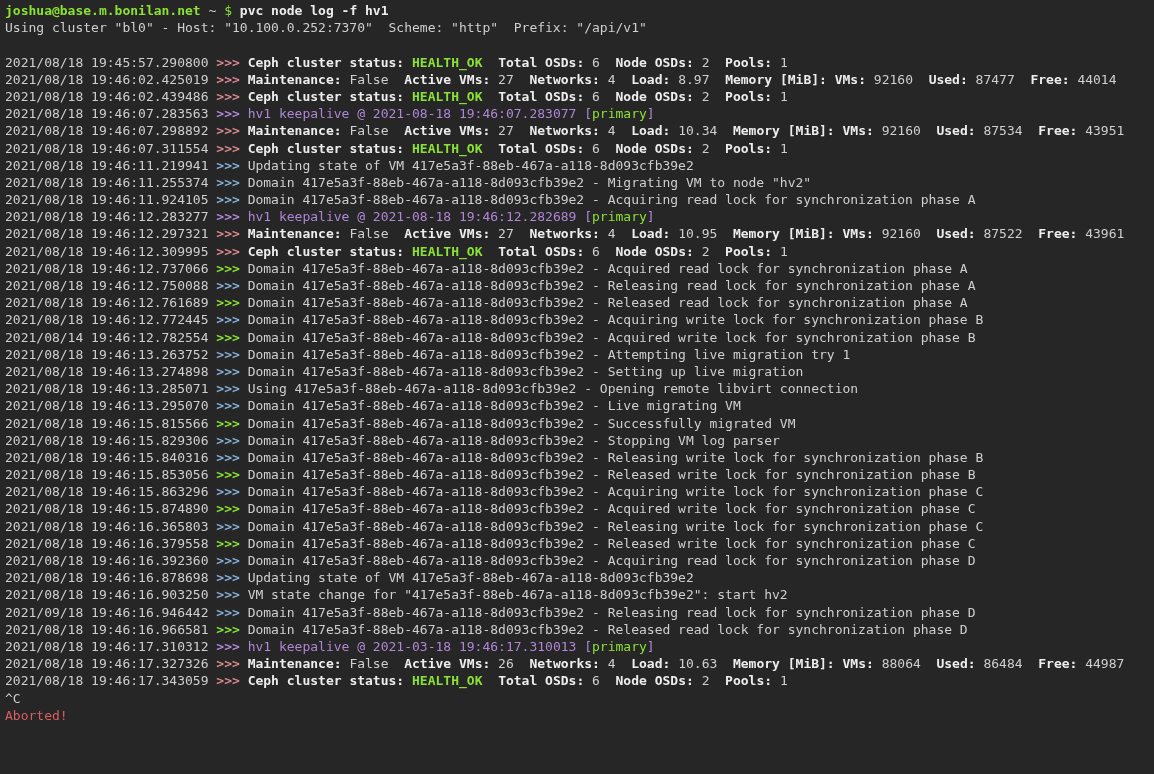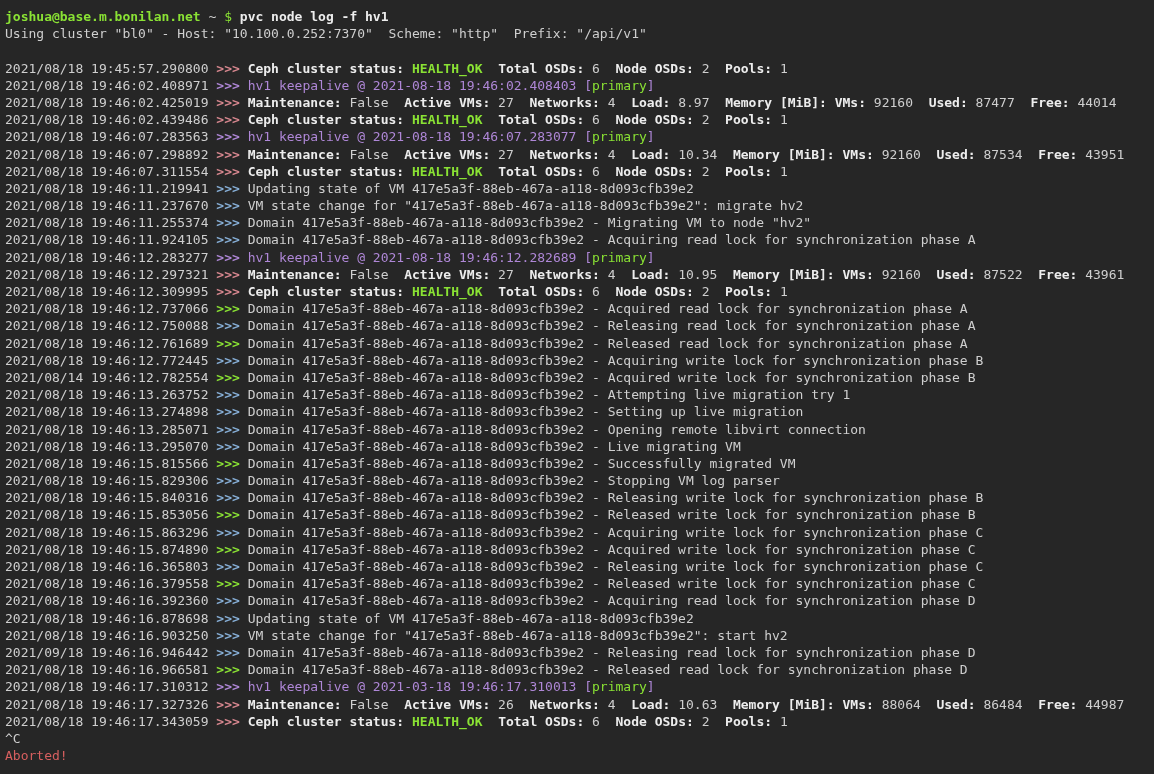--- a/index.html
+++ b/index.html
@@ -5,21 +5,21 @@
   :root{
     --bg:#262626; --fg:#cfcfcf; --fg-bold:#ededed; --green:#8ae234;
     --blue:#87afd7; --purple:#af87d7; --pink:#d7878f; --red:#d75f5f;
   }
   html,body{margin:0;padding:0;background:var(--bg);}
   body{
     width:1154px;height:774px;overflow:hidden;
     font-family:"DejaVu Sans Mono","Liberation Mono",monospace;
     font-size:13px;line-height:17.2px;
   }
-  .screen{padding:8px 0 0 5px;}
+  .screen{padding:2px 0 0 5px;}
   .line{white-space:pre;height:17.2px;}
   .ts{color:var(--fg);}
   .mk{font-weight:bold;}
   .mk-pink{color:var(--pink);}
   .mk-blue{color:var(--blue);}
   .mk-green{color:var(--green);}
   .mk-purple{color:var(--purple);}
   .s-bold{color:var(--fg-bold);font-weight:bold;}
   .s-norm{color:var(--fg);}
   .s-green{color:var(--green);}
@@ -29,41 +29,39 @@
 </style>
 </head>
 <body>
 
 <div class="screen">
   <div id="terminal-output">
       <div class="line"><span class="s-greenb">joshua@base.m.bonilan.net</span><span class="s-norm"> ~ </span><span class="s-green">$ </span><span class="s-bold">pvc node log -f hv1</span></div>
       <div class="line"><span class="s-norm">Using cluster "bl0" - Host: "10.100.0.252:7370"  Scheme: "http"  Prefix: "/api/v1"</span></div>
       <div class="line"> </div>
       <div class="line"><span class="ts">2021/08/18 19:45:57.290800 </span><span class="mk mk-pink">&gt;&gt;&gt; </span><span class="s-bold">Ceph cluster status: </span><span class="s-greenb">HEALTH_OK</span><span class="s-norm">  </span><span class="s-bold">Total OSDs: </span><span class="s-norm">6  </span><span class="s-bold">Node OSDs: </span><span class="s-norm">2  </span><span class="s-bold">Pools: </span><span class="s-norm">1</span></div>
-      <div class="line"><span class="ts">2021/08/18 19:46:02.408971 </span><span class="mk mk-purple">&gt;&gt;&gt; </span><span class="s-purple">hv1 keepalive @ 2021-08-18 19:46:02.408403 [</span><span class="s-green">primary</span><span class="s-purple">]</span></div>
       <div class="line"><span class="ts">2021/08/18 19:46:02.425019 </span><span class="mk mk-pink">&gt;&gt;&gt; </span><span class="s-bold">Maintenance: </span><span class="s-norm">False  </span><span class="s-bold">Active VMs: </span><span class="s-norm">27  </span><span class="s-bold">Networks: </span><span class="s-norm">4  </span><span class="s-bold">Load: </span><span class="s-norm">8.97  </span><span class="s-bold">Memory [MiB]: </span><span class="s-bold">VMs: </span><span class="s-norm">92160  </span><span class="s-bold">Used: </span><span class="s-norm">87477  </span><span class="s-bold">Free: </span><span class="s-norm">44014</span></div>
       <div class="line"><span class="ts">2021/08/18 19:46:02.439486 </span><span class="mk mk-pink">&gt;&gt;&gt; </span><span class="s-bold">Ceph cluster status: </span><span class="s-greenb">HEALTH_OK</span><span class="s-norm">  </span><span class="s-bold">Total OSDs: </span><span class="s-norm">6  </span><span class="s-bold">Node OSDs: </span><span class="s-norm">2  </span><span class="s-bold">Pools: </span><span class="s-norm">1</span></div>
       <div class="line"><span class="ts">2021/08/18 19:46:07.283563 </span><span class="mk mk-purple">&gt;&gt;&gt; </span><span class="s-purple">hv1 keepalive @ 2021-08-18 19:46:07.283077 [</span><span class="s-green">primary</span><span class="s-purple">]</span></div>
       <div class="line"><span class="ts">2021/08/18 19:46:07.298892 </span><span class="mk mk-pink">&gt;&gt;&gt; </span><span class="s-bold">Maintenance: </span><span class="s-norm">False  </span><span class="s-bold">Active VMs: </span><span class="s-norm">27  </span><span class="s-bold">Networks: </span><span class="s-norm">4  </span><span class="s-bold">Load: </span><span class="s-norm">10.34  </span><span class="s-bold">Memory [MiB]: </span><span class="s-bold">VMs: </span><span class="s-norm">92160  </span><span class="s-bold">Used: </span><span class="s-norm">87534  </span><span class="s-bold">Free: </span><span class="s-norm">43951</span></div>
       <div class="line"><span class="ts">2021/08/18 19:46:07.311554 </span><span class="mk mk-pink">&gt;&gt;&gt; </span><span class="s-bold">Ceph cluster status: </span><span class="s-greenb">HEALTH_OK</span><span class="s-norm">  </span><span class="s-bold">Total OSDs: </span><span class="s-norm">6  </span><span class="s-bold">Node OSDs: </span><span class="s-norm">2  </span><span class="s-bold">Pools: </span><span class="s-norm">1</span></div>
       <div class="line"><span class="ts">2021/08/18 19:46:11.219941 </span><span class="mk mk-blue">&gt;&gt;&gt; </span><span class="s-norm">Updating state of VM 417e5a3f-88eb-467a-a118-8d093cfb39e2</span></div>
-      <div class="line"><span class="ts">2021/08/18 19:46:11.237670 </span><span class="mk mk-blue">&gt;&gt;&gt; </span><span class="s-norm">VM state change for "417e5a3f-88eb-467a-a118-8d093cfb39e2": migrate hv2</span></div>
       <div class="line"><span class="ts">2021/08/18 19:46:11.255374 </span><span class="mk mk-blue">&gt;&gt;&gt; </span><span class="s-norm">Domain 417e5a3f-88eb-467a-a118-8d093cfb39e2 - Migrating VM to node "hv2"</span></div>
       <div class="line"><span class="ts">2021/08/18 19:46:11.924105 </span><span class="mk mk-blue">&gt;&gt;&gt; </span><span class="s-norm">Domain 417e5a3f-88eb-467a-a118-8d093cfb39e2 - Acquiring read lock for synchronization phase A</span></div>
       <div class="line"><span class="ts">2021/08/18 19:46:12.283277 </span><span class="mk mk-purple">&gt;&gt;&gt; </span><span class="s-purple">hv1 keepalive @ 2021-08-18 19:46:12.282689 [</span><span class="s-green">primary</span><span class="s-purple">]</span></div>
       <div class="line"><span class="ts">2021/08/18 19:46:12.297321 </span><span class="mk mk-pink">&gt;&gt;&gt; </span><span class="s-bold">Maintenance: </span><span class="s-norm">False  </span><span class="s-bold">Active VMs: </span><span class="s-norm">27  </span><span class="s-bold">Networks: </span><span class="s-norm">4  </span><span class="s-bold">Load: </span><span class="s-norm">10.95  </span><span class="s-bold">Memory [MiB]: </span><span class="s-bold">VMs: </span><span class="s-norm">92160  </span><span class="s-bold">Used: </span><span class="s-norm">87522  </span><span class="s-bold">Free: </span><span class="s-norm">43961</span></div>
       <div class="line"><span class="ts">2021/08/18 19:46:12.309995 </span><span class="mk mk-pink">&gt;&gt;&gt; </span><span class="s-bold">Ceph cluster status: </span><span class="s-greenb">HEALTH_OK</span><span class="s-norm">  </span><span class="s-bold">Total OSDs: </span><span class="s-norm">6  </span><span class="s-bold">Node OSDs: </span><span class="s-norm">2  </span><span class="s-bold">Pools: </span><span class="s-norm">1</span></div>
       <div class="line"><span class="ts">2021/08/18 19:46:12.737066 </span><span class="mk mk-green">&gt;&gt;&gt; </span><span class="s-norm">Domain 417e5a3f-88eb-467a-a118-8d093cfb39e2 - Acquired read lock for synchronization phase A</span></div>
       <div class="line"><span class="ts">2021/08/18 19:46:12.750088 </span><span class="mk mk-blue">&gt;&gt;&gt; </span><span class="s-norm">Domain 417e5a3f-88eb-467a-a118-8d093cfb39e2 - Releasing read lock for synchronization phase A</span></div>
       <div class="line"><span class="ts">2021/08/18 19:46:12.761689 </span><span class="mk mk-green">&gt;&gt;&gt; </span><span class="s-norm">Domain 417e5a3f-88eb-467a-a118-8d093cfb39e2 - Released read lock for synchronization phase A</span></div>
       <div class="line"><span class="ts">2021/08/18 19:46:12.772445 </span><span class="mk mk-blue">&gt;&gt;&gt; </span><span class="s-norm">Domain 417e5a3f-88eb-467a-a118-8d093cfb39e2 - Acquiring write lock for synchronization phase B</span></div>
       <div class="line"><span class="ts">2021/08/14 19:46:12.782554 </span><span class="mk mk-green">&gt;&gt;&gt; </span><span class="s-norm">Domain 417e5a3f-88eb-467a-a118-8d093cfb39e2 - Acquired write lock for synchronization phase B</span></div>
       <div class="line"><span class="ts">2021/08/18 19:46:13.263752 </span><span class="mk mk-blue">&gt;&gt;&gt; </span><span class="s-norm">Domain 417e5a3f-88eb-467a-a118-8d093cfb39e2 - Attempting live migration try 1</span></div>
       <div class="line"><span class="ts">2021/08/18 19:46:13.274898 </span><span class="mk mk-blue">&gt;&gt;&gt; </span><span class="s-norm">Domain 417e5a3f-88eb-467a-a118-8d093cfb39e2 - Setting up live migration</span></div>
-      <div class="line"><span class="ts">2021/08/18 19:46:13.285071 </span><span class="mk mk-blue">&gt;&gt;&gt; </span><span class="s-norm">Domain 417e5a3f-88eb-467a-a118-8d093cfb39e2 - Opening remote libvirt connection</span></div>
+      <div class="line"><span class="ts">2021/08/18 19:46:13.285071 </span><span class="mk mk-blue">&gt;&gt;&gt; </span><span class="s-norm">Using 417e5a3f-88eb-467a-a118-8d093cfb39e2 - Opening remote libvirt connection</span></div>
       <div class="line"><span class="ts">2021/08/18 19:46:13.295070 </span><span class="mk mk-blue">&gt;&gt;&gt; </span><span class="s-norm">Domain 417e5a3f-88eb-467a-a118-8d093cfb39e2 - Live migrating VM</span></div>
       <div class="line"><span class="ts">2021/08/18 19:46:15.815566 </span><span class="mk mk-green">&gt;&gt;&gt; </span><span class="s-norm">Domain 417e5a3f-88eb-467a-a118-8d093cfb39e2 - Successfully migrated VM</span></div>
       <div class="line"><span class="ts">2021/08/18 19:46:15.829306 </span><span class="mk mk-blue">&gt;&gt;&gt; </span><span class="s-norm">Domain 417e5a3f-88eb-467a-a118-8d093cfb39e2 - Stopping VM log parser</span></div>
       <div class="line"><span class="ts">2021/08/18 19:46:15.840316 </span><span class="mk mk-blue">&gt;&gt;&gt; </span><span class="s-norm">Domain 417e5a3f-88eb-467a-a118-8d093cfb39e2 - Releasing write lock for synchronization phase B</span></div>
       <div class="line"><span class="ts">2021/08/18 19:46:15.853056 </span><span class="mk mk-green">&gt;&gt;&gt; </span><span class="s-norm">Domain 417e5a3f-88eb-467a-a118-8d093cfb39e2 - Released write lock for synchronization phase B</span></div>
       <div class="line"><span class="ts">2021/08/18 19:46:15.863296 </span><span class="mk mk-blue">&gt;&gt;&gt; </span><span class="s-norm">Domain 417e5a3f-88eb-467a-a118-8d093cfb39e2 - Acquiring write lock for synchronization phase C</span></div>
       <div class="line"><span class="ts">2021/08/18 19:46:15.874890 </span><span class="mk mk-green">&gt;&gt;&gt; </span><span class="s-norm">Domain 417e5a3f-88eb-467a-a118-8d093cfb39e2 - Acquired write lock for synchronization phase C</span></div>
       <div class="line"><span class="ts">2021/08/18 19:46:16.365803 </span><span class="mk mk-blue">&gt;&gt;&gt; </span><span class="s-norm">Domain 417e5a3f-88eb-467a-a118-8d093cfb39e2 - Releasing write lock for synchronization phase C</span></div>
       <div class="line"><span class="ts">2021/08/18 19:46:16.379558 </span><span class="mk mk-green">&gt;&gt;&gt; </span><span class="s-norm">Domain 417e5a3f-88eb-467a-a118-8d093cfb39e2 - Released write lock for synchronization phase C</span></div>
       <div class="line"><span class="ts">2021/08/18 19:46:16.392360 </span><span class="mk mk-blue">&gt;&gt;&gt; </span><span class="s-norm">Domain 417e5a3f-88eb-467a-a118-8d093cfb39e2 - Acquiring read lock for synchronization phase D</span></div>

